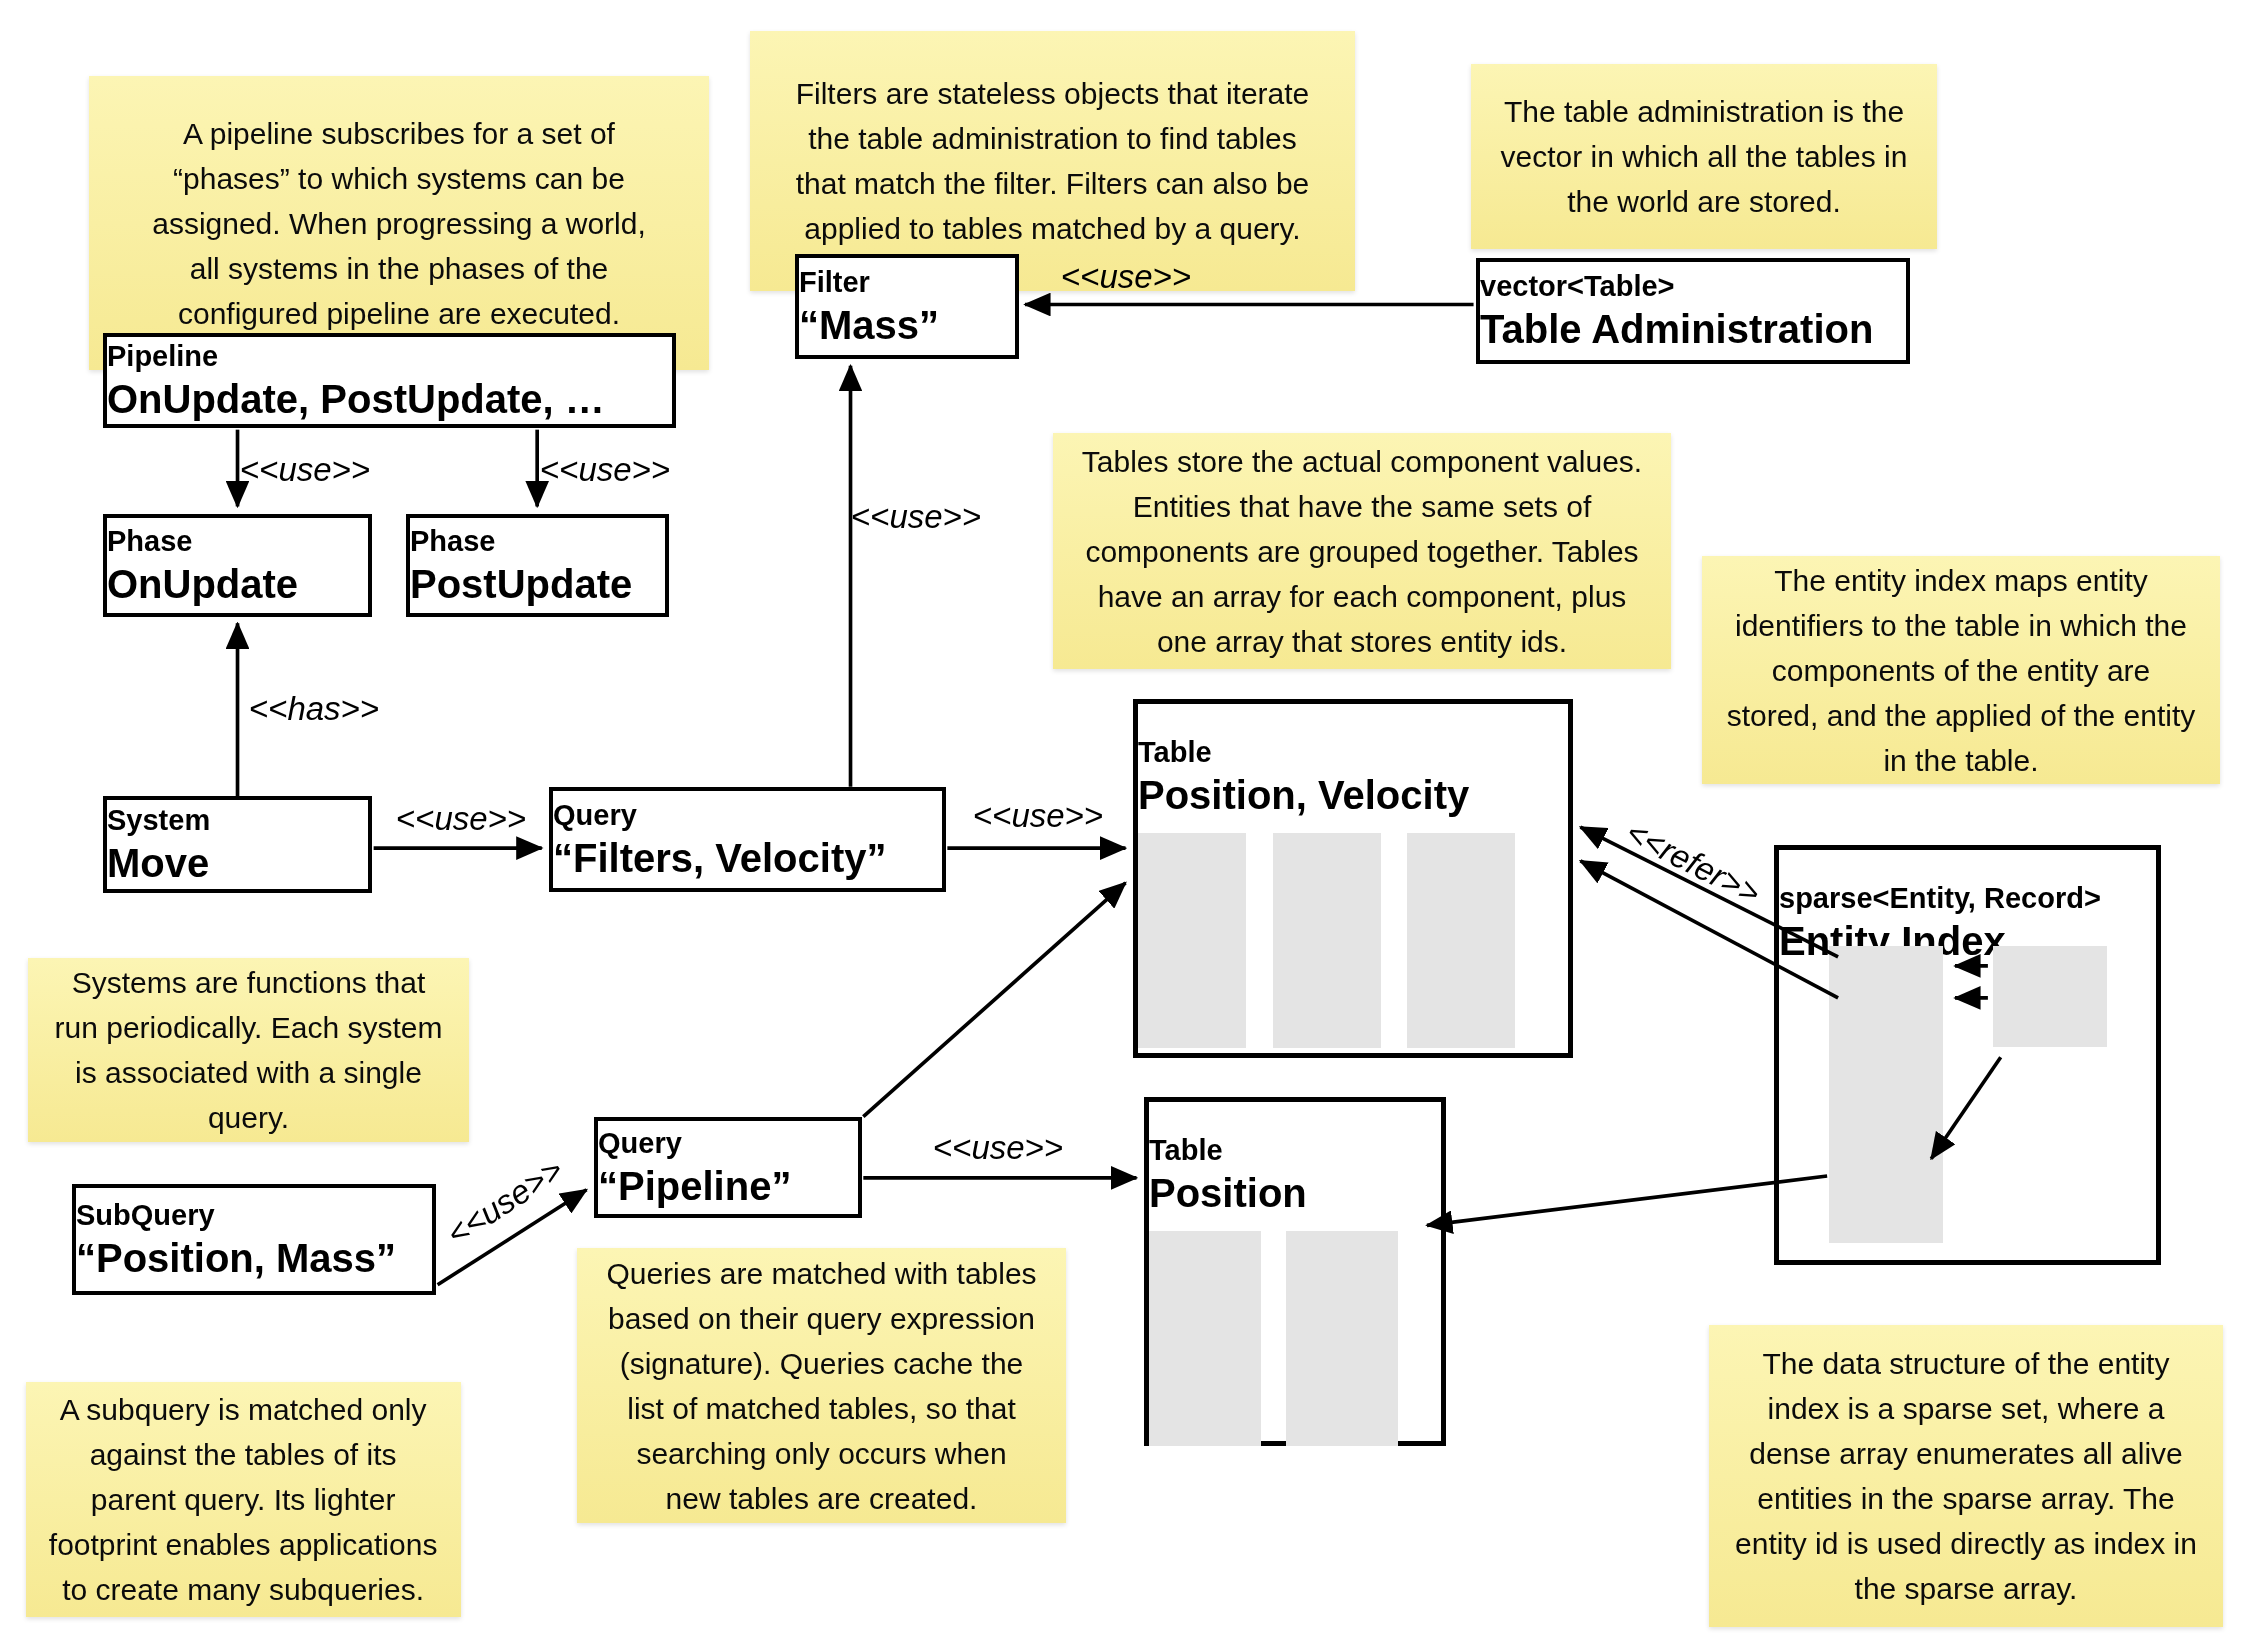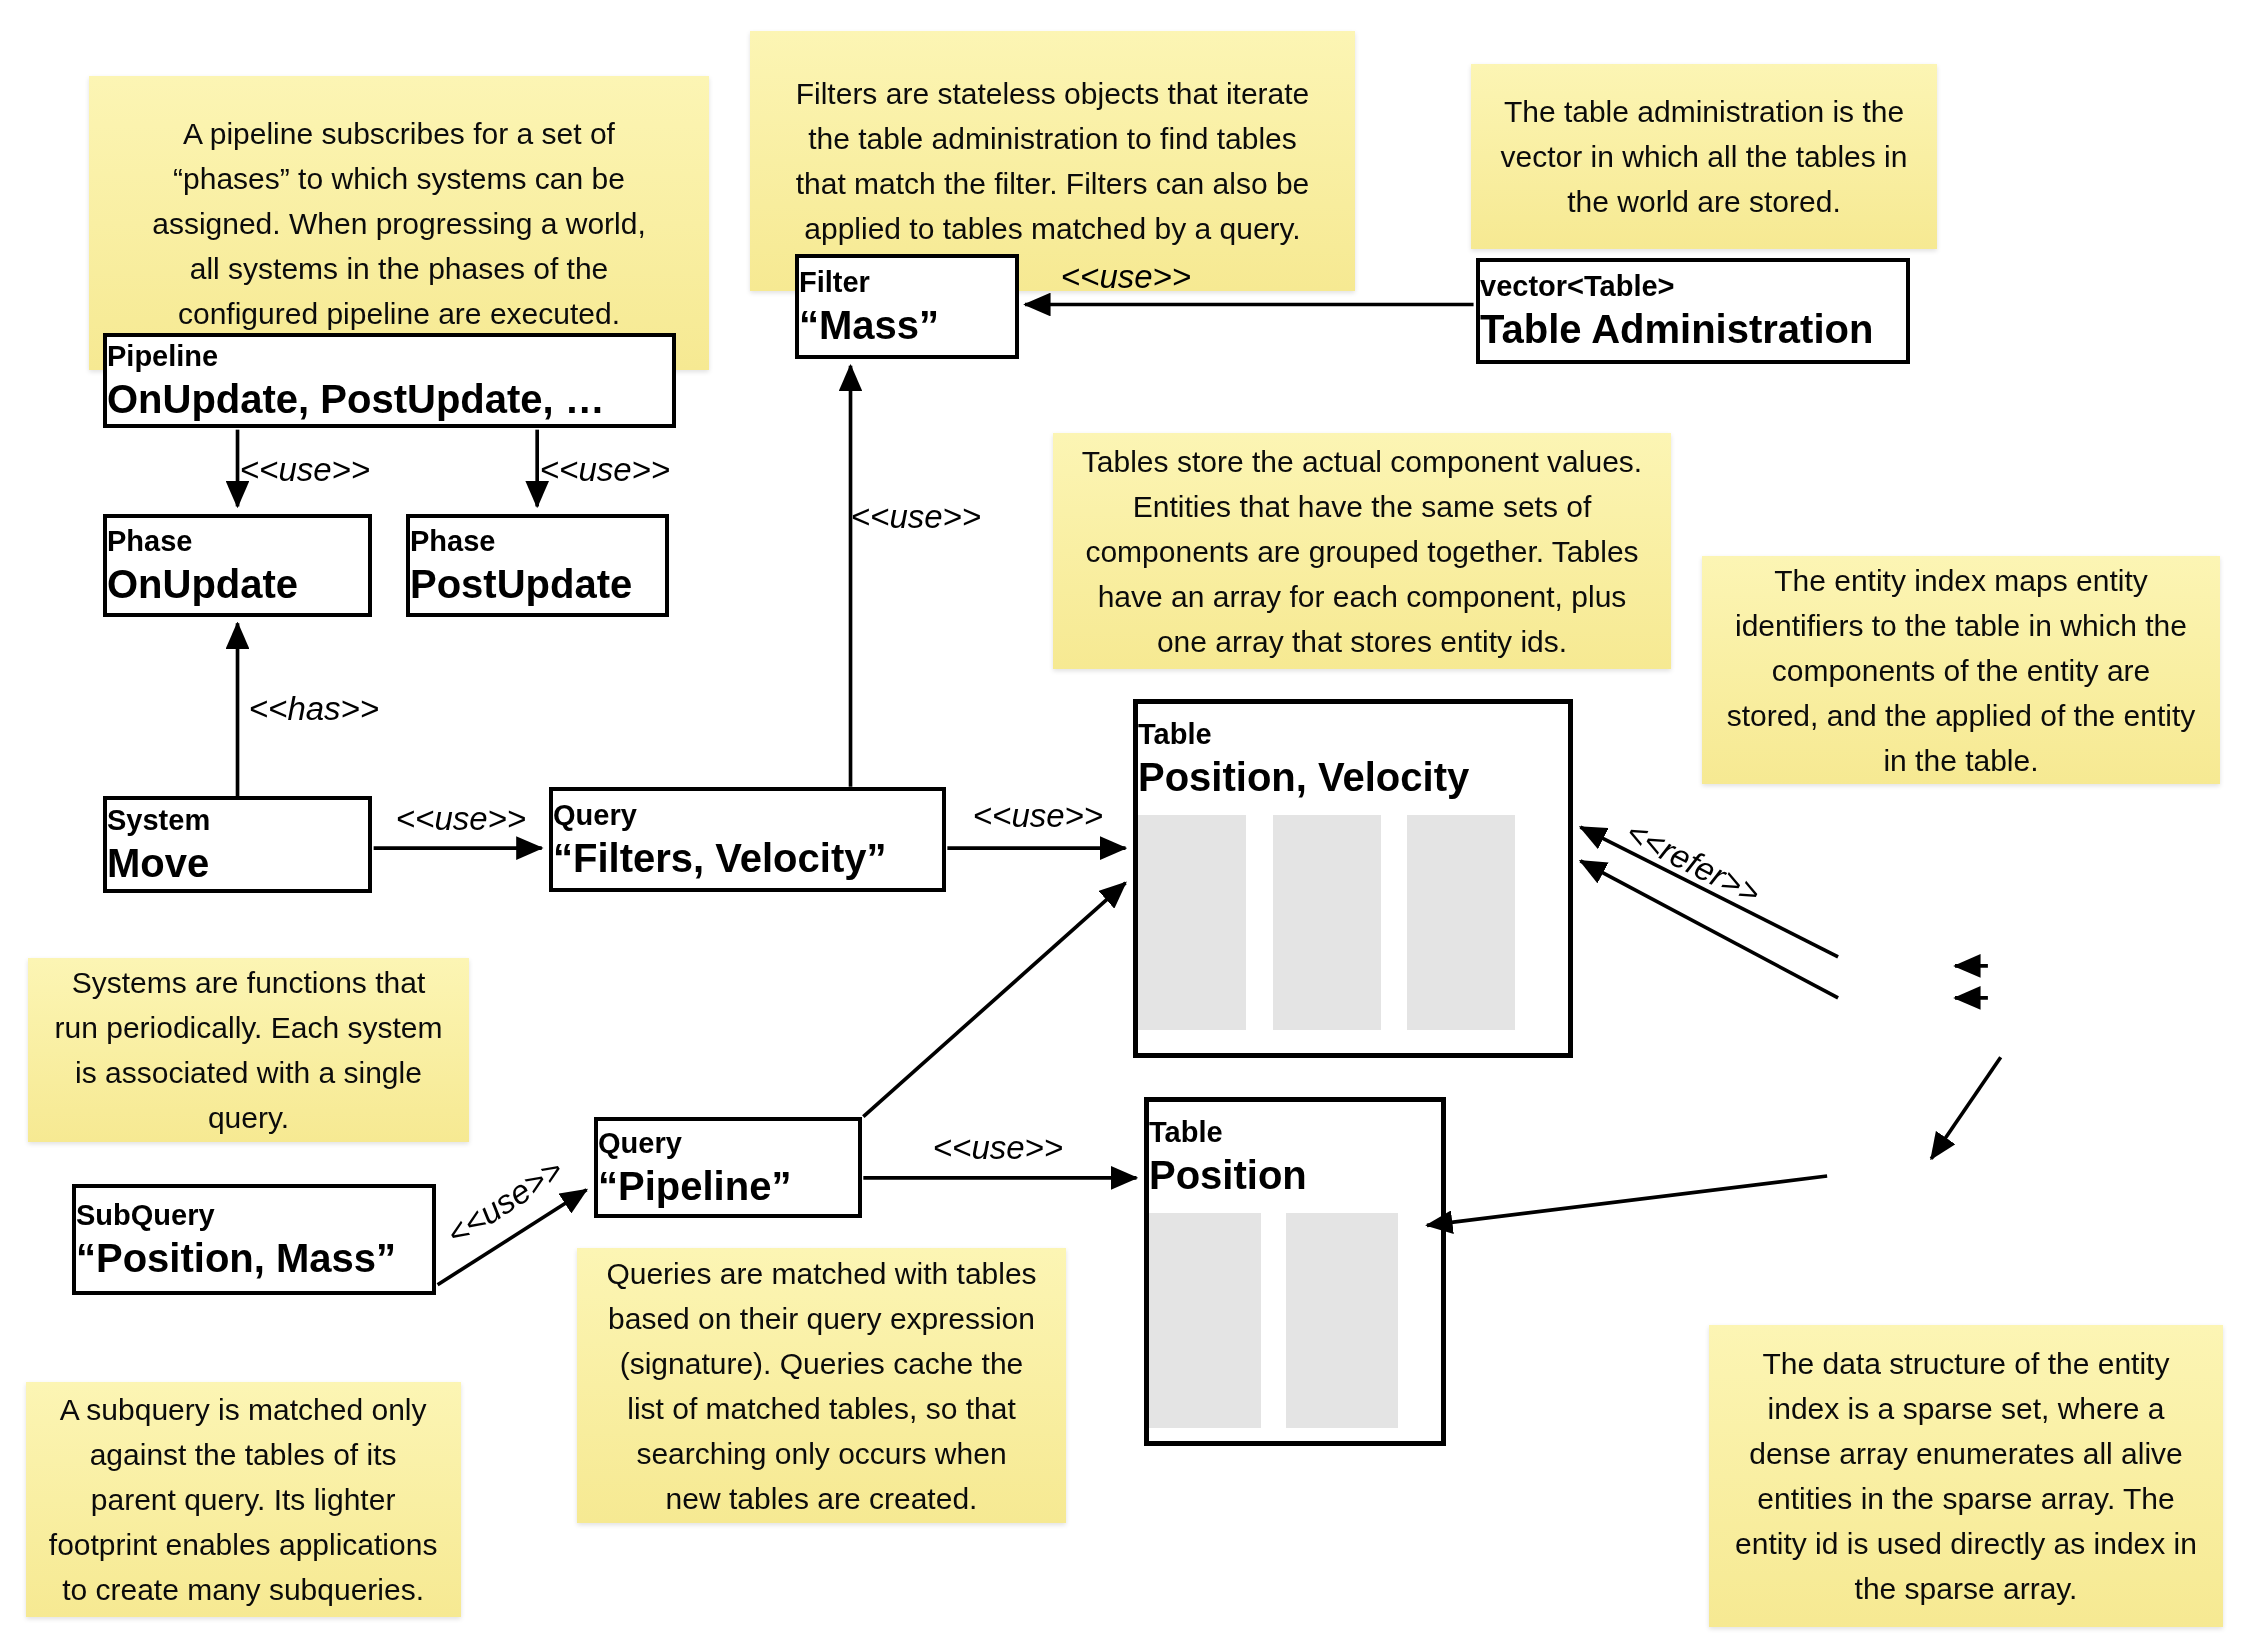--- a/index.html
+++ b/index.html
@@ -15,21 +15,21 @@
     white-space:pre-line;padding:9.1px 16.4px;color:#0b0b0b;
     box-shadow:0 1.8px 4.6px rgba(0,0,0,0.12);
   }
   .node{
     position:absolute;box-sizing:border-box;background:#fff;
     border:4.6px solid #000;display:flex;flex-direction:column;
     align-items:flex-start;justify-content:center;text-align:center;
   }
   .node .stereo{font-size:29px;font-weight:bold;line-height:37px;}
   .node .nname{font-size:40px;font-weight:bold;line-height:49px;}
-  .node.table{justify-content:flex-start;padding-top:12px;border-width:5.5px;}
+  .node.table{justify-content:flex-start;padding-top:30px;border-width:5.5px;}
   .cols{display:flex;margin-top:12.8px;}
   .col{background:#e4e4e4;}
   .edge-label{
     position:absolute;font-size:33px;font-style:italic;
     transform:translate(-50%,-50%);white-space:nowrap;z-index:5;
   }
   .edge-label.rot-sub{transform:translate(-50%,-50%) rotate(-33deg);}
   .edge-label.rot-refer{transform:translate(-50%,-50%) rotate(27deg);}
   svg.wires{position:absolute;left:0;top:0;z-index:4;pointer-events:none;}
   .inner-block{position:absolute;background:#e4e4e4;}
@@ -130,20 +130,26 @@
 
   <div class="node table" style="left:1144px;top:1097px;width:302px;height:349px">
     <div class="stereo">Table</div>
     <div class="nname">Position</div>
     <div class="cols" style="gap:25px">
       <div class="col" style="width:112px;height:215px"></div>
       <div class="col" style="width:112px;height:215px"></div>
     </div>
   </div>
 
+  <div class="node table" style="left:1774px;top:845px;width:387px;height:420px">
+    <div class="stereo">sparse&lt;Entity, Record&gt;</div>
+    <div class="nname">Entity Index</div>
+    <div class="inner-block" style="left:50px;top:96px;width:114px;height:297px"></div>
+    <div class="inner-block" style="left:214px;top:96px;width:114px;height:101px"></div>
+  </div>
 
   <div class="node" style="left:594px;top:1117px;width:268px;height:101px">
     <div class="stereo">Query</div>
     <div class="nname">“Pipeline”</div>
   </div>
 
   <div class="node" style="left:72px;top:1184px;width:364px;height:111px">
     <div class="stereo">SubQuery</div>
     <div class="nname">“Position, Mass”</div>
   </div>

